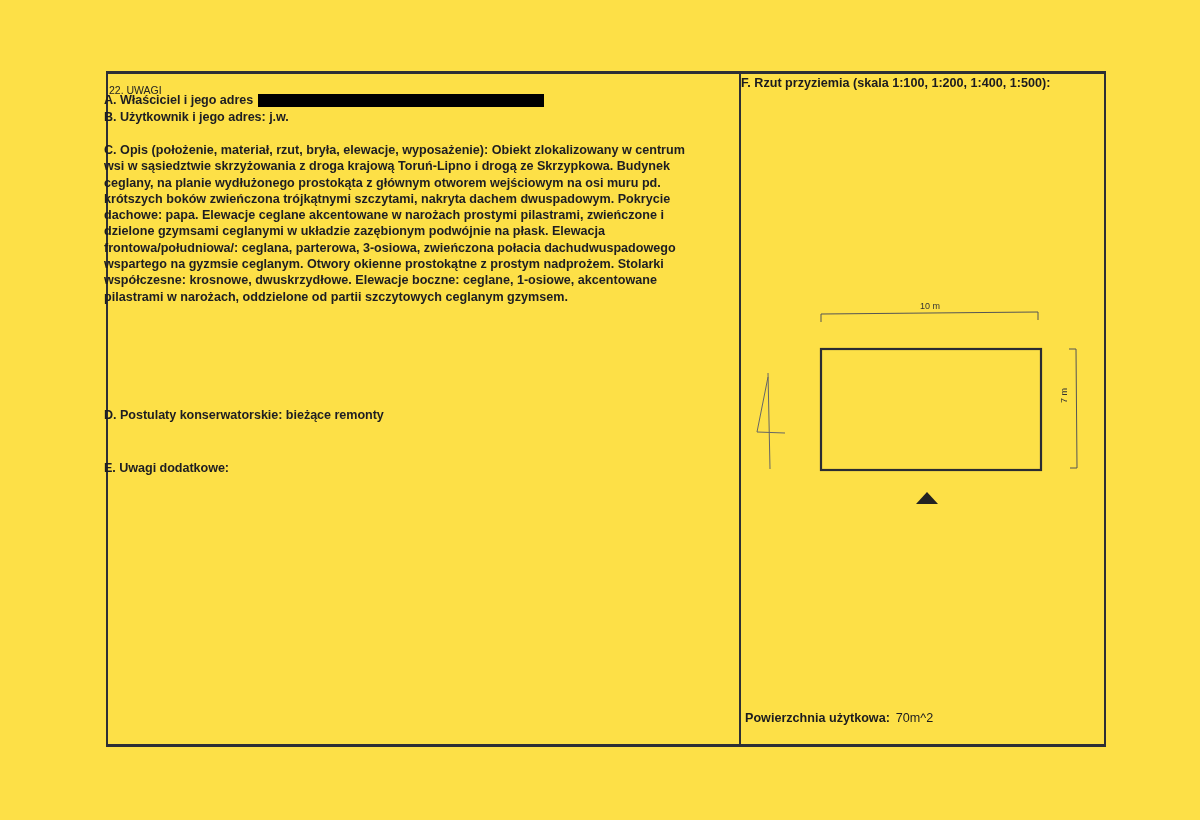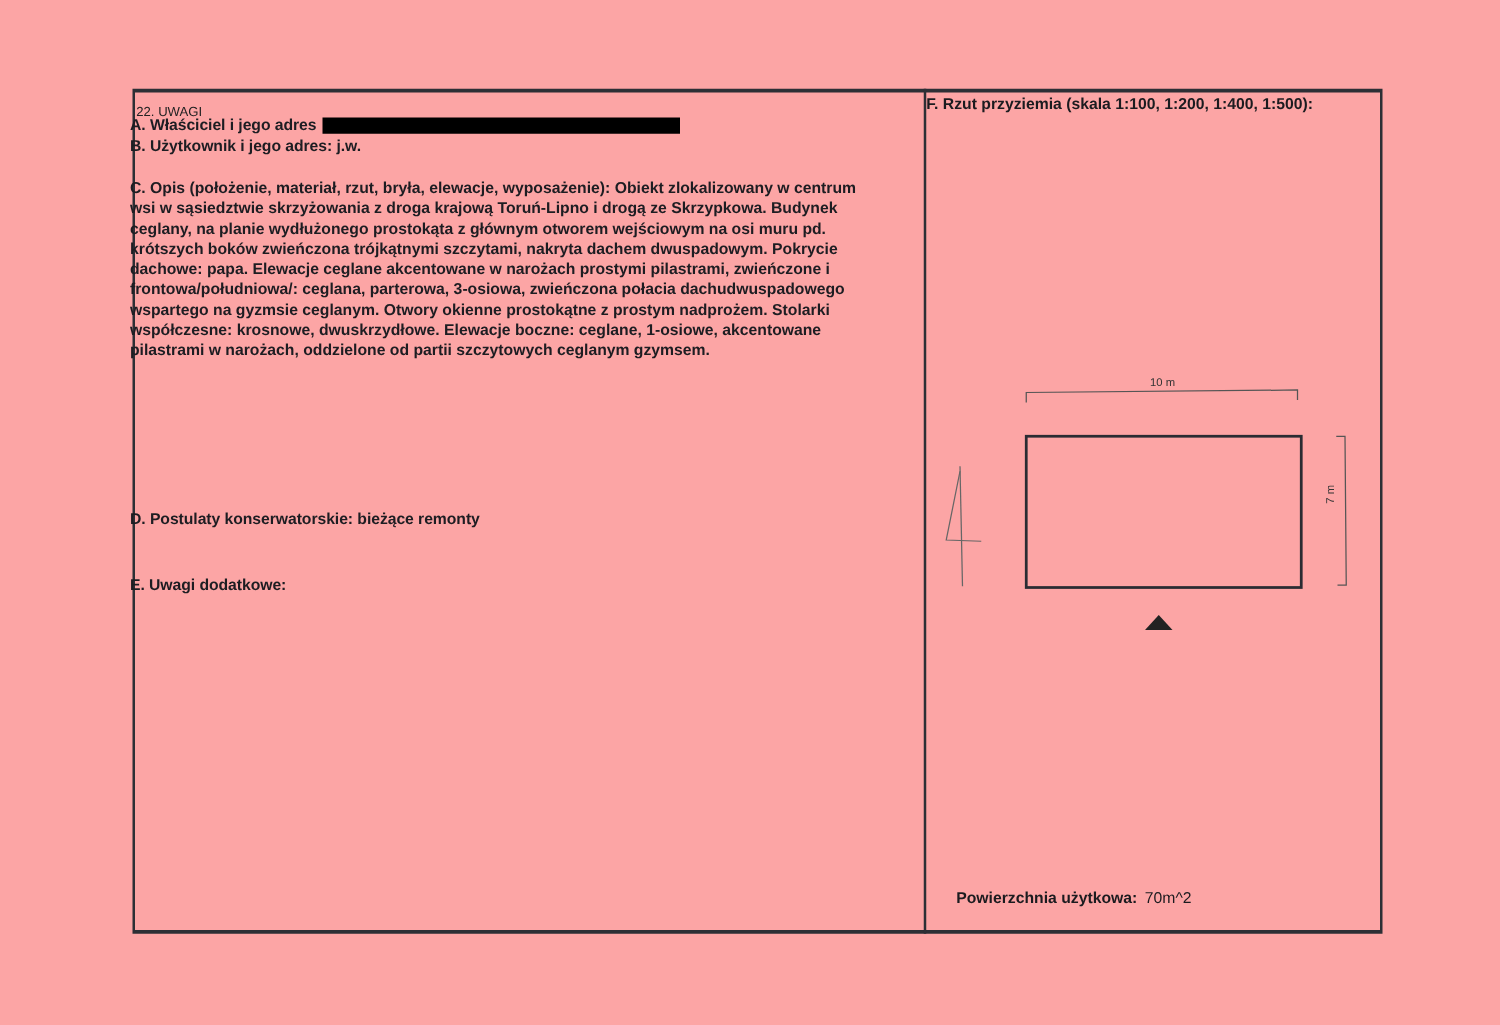--- a/index.html
+++ b/index.html
@@ -12,21 +12,21 @@
     }
     body {
       position: relative;
       font-family: "Liberation Sans", sans-serif;
       color: #1b1b1f;
     }
     .page {
       position: absolute;
       left: 0; top: 0;
       width: 1200px; height: 820px;
-      background: #fca5a5;
+      background: #fde047;
       text-decoration: underline;
     }
     .frame {
       position: absolute;
       left: 106px;
       top: 71px;
       width: 1000px;
       height: 676px;
       border: 2px solid #2d2f35;
       border-top-width: 3px;
@@ -98,21 +98,20 @@
       font-size: 12.6px;
       font-weight: bold;
       white-space: nowrap;
     }
     .area-row {
       position: absolute;
       left: 4px;
       top: 638px;
       font-size: 12.6px;
       white-space: nowrap;
-      margin-left: 20px;
     }
     .area-label { font-weight: bold; }
     .area-value { font-weight: normal; margin-left: 6px; }
     .dim-label {
       position: absolute;
       font-size: 9px;
       color: #333;
       white-space: nowrap;
     }
     svg.drawing {
@@ -133,20 +132,21 @@
     <div class="section-number">22. UWAGI</div>
     <div class="line-bold" style="top:14px;">A. Właściciel i jego adres</div>
     <div class="line-bold" style="top:31px;">B. Użytkownik i jego adres: j.w.</div>
 
     <div class="desc-block" style="top:63px;">
       <div>C. Opis (położenie, materiał, rzut, bryła, elewacje, wyposażenie): Obiekt zlokalizowany w centrum</div>
       <div>wsi w sąsiedztwie  skrzyżowania z droga krajową Toruń-Lipno i drogą ze Skrzypkowa.  Budynek</div>
       <div>ceglany, na planie wydłużonego prostokąta z głównym otworem wejściowym na osi muru pd.</div>
       <div>krótszych boków zwieńczona trójkątnymi szczytami, nakryta dachem dwuspadowym. Pokrycie</div>
       <div>dachowe: papa. Elewacje ceglane akcentowane w narożach prostymi pilastrami, zwieńczone i</div>
+      <div>dzielone gzymsami ceglanymi w układzie zazębionym podwójnie na płask. Elewacja</div>
       <div>frontowa/południowa/: ceglana, parterowa, 3-osiowa, zwieńczona połacia dachudwuspadowego</div>
       <div>wspartego na gyzmsie ceglanym. Otwory okienne prostokątne z prostym nadprożem. Stolarki</div>
       <div>współczesne: krosnowe,  dwuskrzydłowe.   Elewacje boczne: ceglane, 1-osiowe, akcentowane</div>
       <div>pilastrami w narożach, oddzielone od partii szczytowych ceglanym gzymsem.</div>
     </div>
 
     <div class="line-bold" style="top:329px;">D. Postulaty konserwatorskie: bieżące remonty</div>
     <div class="line-bold" style="top:382px;">E. Uwagi dodatkowe:</div>
   </div>
 

